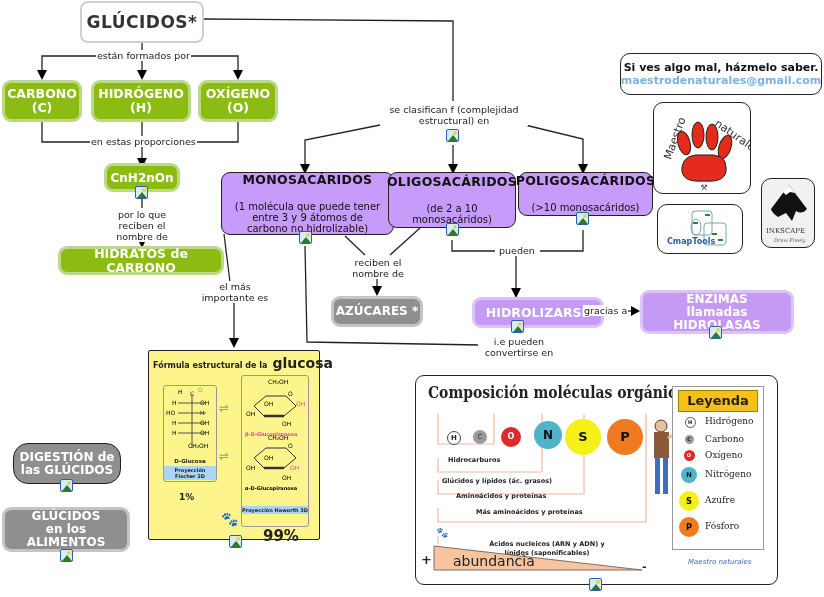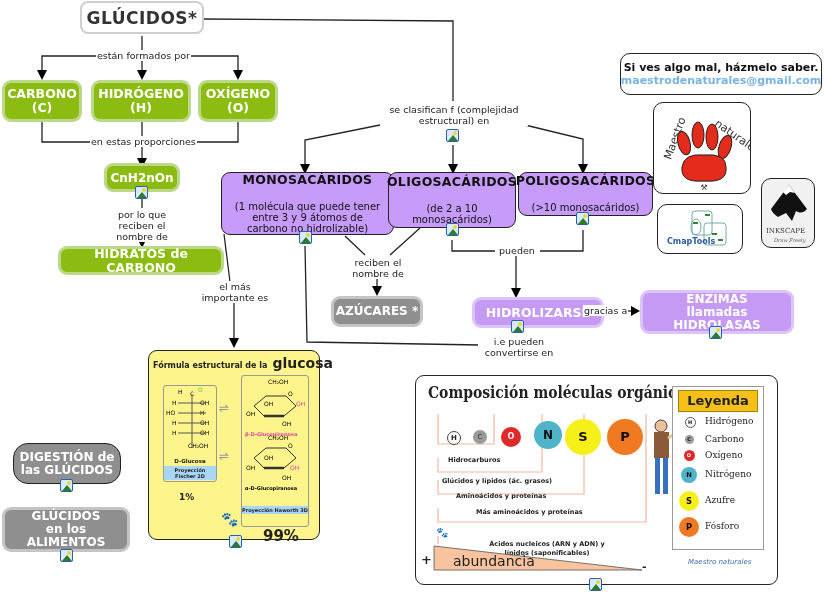--- a/index.html
+++ b/index.html
@@ -75,21 +75,21 @@
     <path d="M300,164 L310,164 L305,174 z"></path>
     <path d="M448,164 L458,164 L453,174 z"></path>
     <path d="M578,164 L588,164 L583,174 z"></path>
     <path d="M229,338 L239,338 L234,348 z"></path>
     <path d="M372,286 L382,286 L377,296 z"></path>
     <path d="M511,288 L521,288 L516,298 z"></path>
     <path d="M631,306 L631,316 L640,311 z"></path>
   </g>
 </svg>
 
-<div class="node" style="left:80px;top:1px;width:124px;height:33px;background:#fff;border:2px solid #cfcfcf;border-radius:8px;">
+<div class="node" style="left:80px;top:1px;width:124px;height:42px;background:#fff;border:2px solid #cfcfcf;border-radius:8px;">
   <span style="font-weight:bold;font-size:17px;color:#333;letter-spacing:0.5px;">GLÚCIDOS*</span>
 </div>
 
 <div class="label" style="left:96px;top:50px;">están formados por</div>
 
 <div class="node green" style="left:2px;top:80px;width:80px;height:42px;">
   <span>CARBONO</span>
   <span>(C)</span>
 </div>
 <div class="node green" style="left:91px;top:80px;width:100px;height:42px;">
@@ -196,21 +196,21 @@
 
 <div class="box-white" style="left:761px;top:178px;width:54px;height:70px;background:#f1f1f1;">
   <svg width="54" height="50" viewBox="0 0 54 50">
     <path d="M27,6 L45,30 Q40,36 34,32 L30,42 L24,34 L16,38 Q10,34 9,30 z" fill="#111"></path>
     <path d="M27,6 L33,14 L28,13 L24,16 L21,13 z" fill="#fff"></path>
   </svg>
   <span style="position:absolute;left:4px;top:48px;font-family:'DejaVu Serif',serif;font-size:7px;color:#333;">INKSCAPE</span>
   <span style="position:absolute;left:12px;top:58px;font-family:'DejaVu Serif',serif;font-style:italic;font-size:5px;color:#555;">Draw Freely</span>
 </div>
 
-<div style="position:absolute;left:148px;top:350px;width:172px;height:190px;background:#fdf58c;border:1.5px solid #222;border-radius:9px;box-sizing:border-box;">
+<div style="position:absolute;left:148px;top:350px;width:172px;height:190px;background:#fdf58c;border:1.5px solid #222;border-radius:2px;box-sizing:border-box;">
   <div style="position:absolute;left:4px;top:2px;white-space:nowrap;">
     <span style="font-size:8px;font-weight:bold;">Fórmula estructural de la</span>
     <span style="font-size:14px;font-weight:bold;">glucosa</span>
   </div>
   <div style="position:absolute;left:14px;top:34px;width:52px;height:95px;border:1px solid #999;border-radius:3px;">
     <svg width="52" height="70" viewBox="0 0 52 70" style="font-family:'DejaVu Sans',sans-serif;font-size:6px;">
       <line x1="28" y1="8" x2="28" y2="62" stroke="#555"></line>
       <text x="14" y="8">H</text>
         <text x="26" y="10" fill="#333">C</text>
         <text x="34" y="6" fill="#5c5">O</text>

